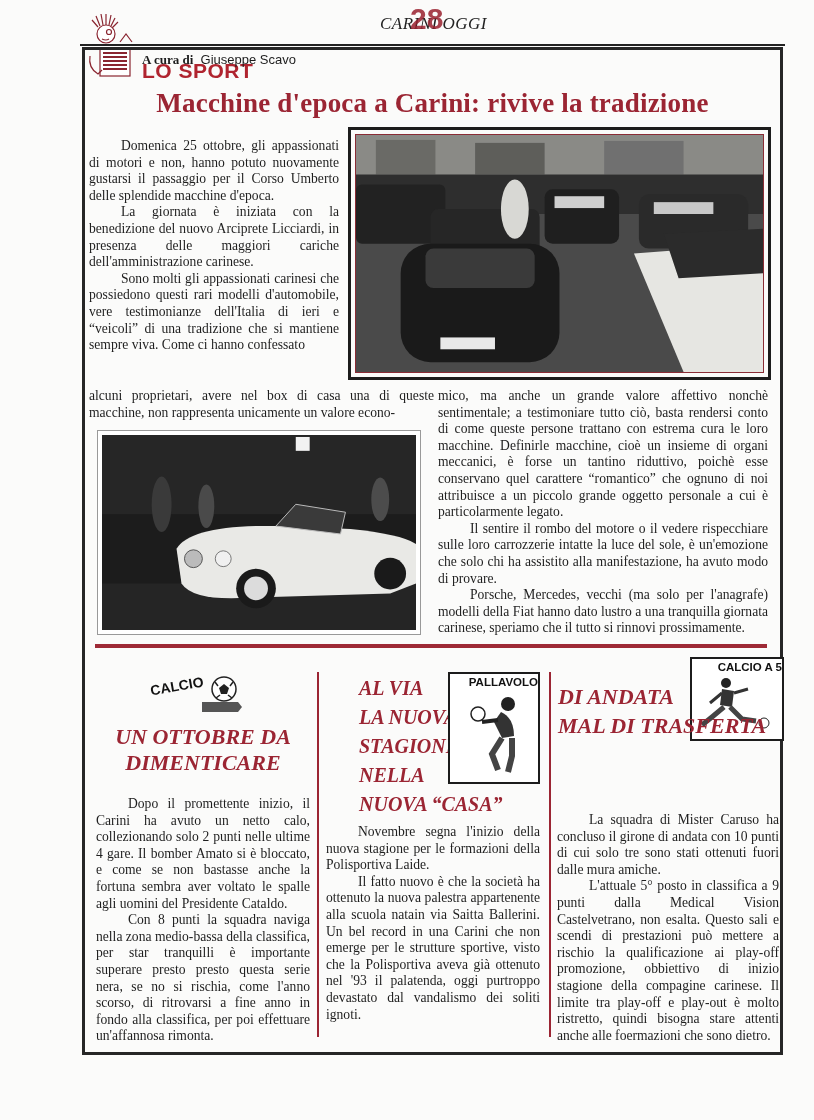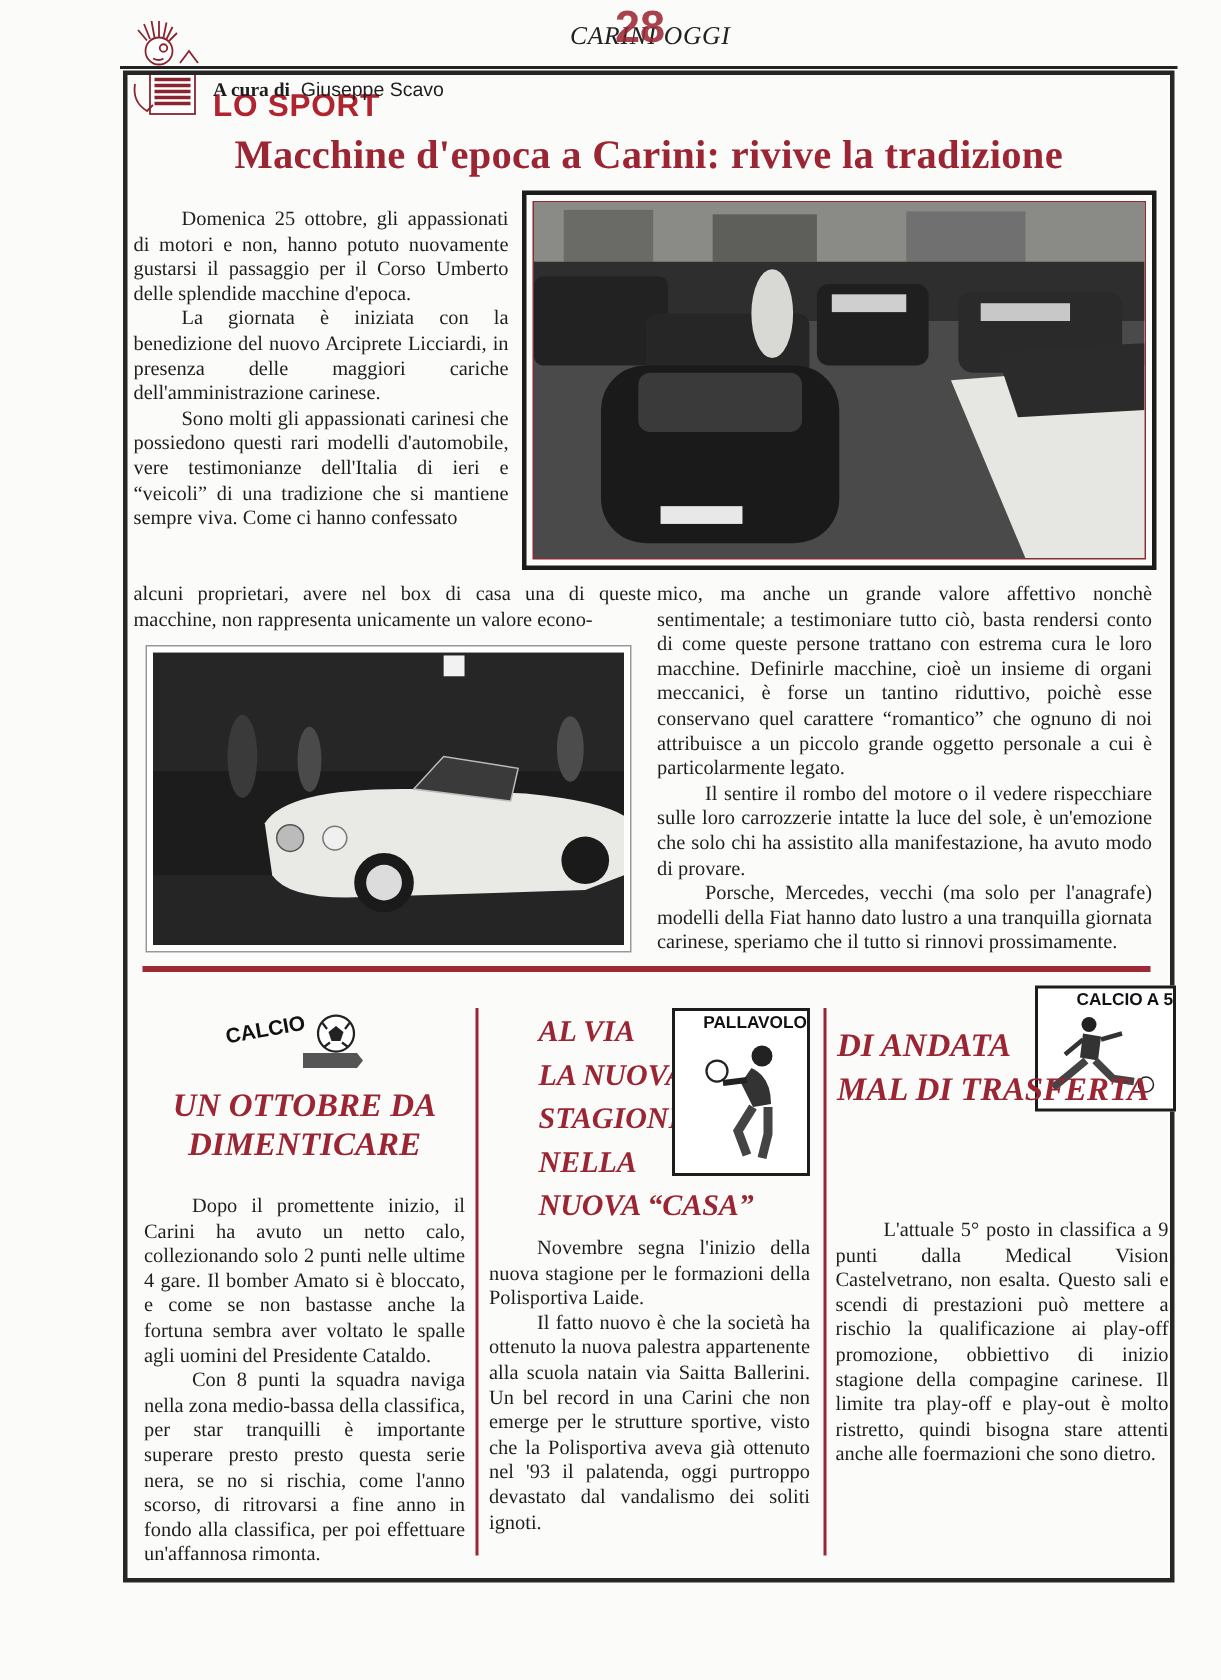--- a/index.html
+++ b/index.html
@@ -194,14 +194,15 @@
     <path d="M36 16 L50 12 M24 16 L12 26" stroke="#333" stroke-width="3"></path>
     <path d="M26 30 L14 40 L4 48 M32 30 L44 42 L58 44" stroke="#444" stroke-width="5" fill="none"></path>
     <circle cx="66" cy="46" r="5" fill="#fff" stroke="#222"></circle>
   </svg>
 </div>
 <div class="abs headline" id="col3-headline">
   <div>DI ANDATA</div>
   <div style="white-space:nowrap">MAL DI TRASFERTA</div>
 </div>
 <div class="abs body-text" id="col3-text">
+  <p>La squadra di Mister Caruso ha concluso il girone di andata con 10 punti di cui solo tre sono stati ottenuti fuori dalle mura amiche.</p>
   <p>L'attuale 5° posto in classifica  a 9 punti dalla Medical Vision Castelvetrano, non esalta. Questo sali e scendi di prestazioni può mettere a rischio la qualificazione ai play-off promozione, obbiettivo di inizio stagione della compagine carinese. Il limite tra play-off e play-out è molto ristretto, quindi bisogna stare attenti anche alle foermazioni che sono dietro.</p>
 </div>
 
 </body></html>

